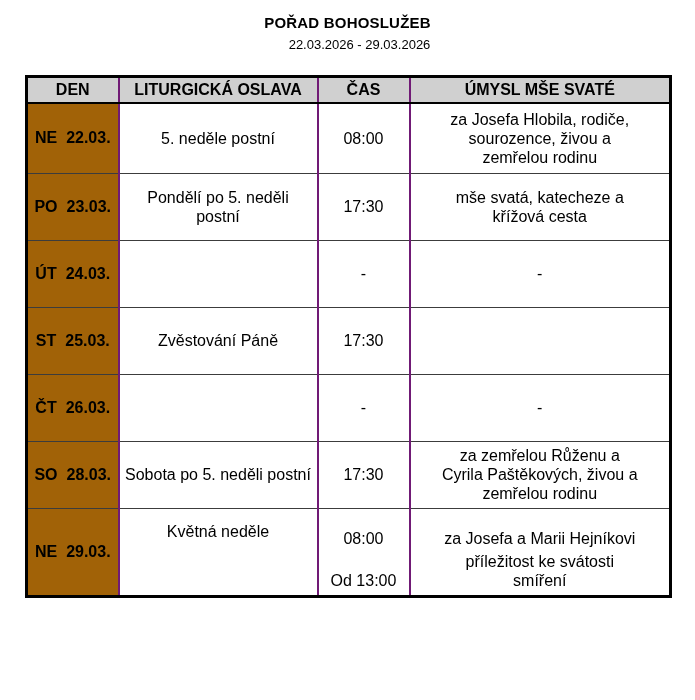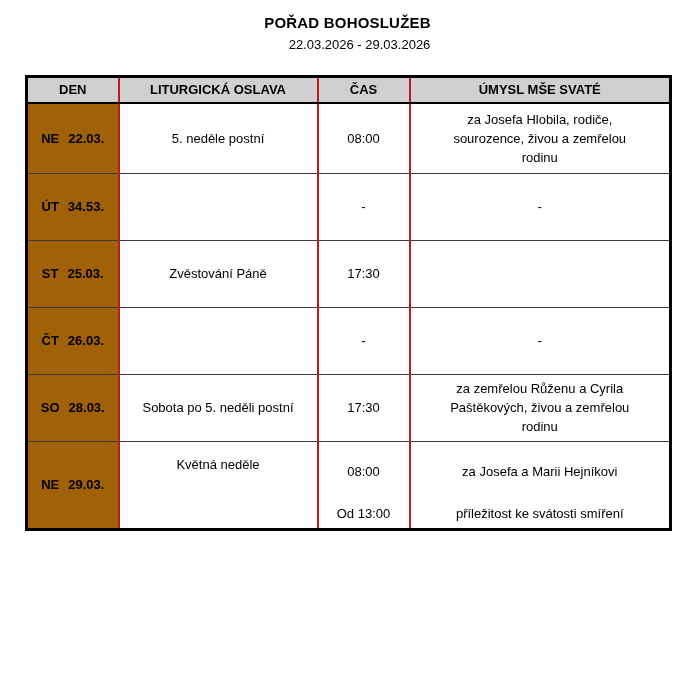--- a/index.html
+++ b/index.html
@@ -40,23 +40,23 @@
   }
   table.schedule {
     border-collapse: collapse;
     table-layout: fixed;
     width: 644px;
     margin: 20px 0 0 25px;
     border: 3px solid #000000;
   }
   table.schedule th,
   table.schedule td {
-    border-left: 2px solid #b91c1c;
+    border-left: 2px solid #701a75;
     border-top: 1px solid #3c3c3c;
-    font-size: 13px;
+    font-size: 16px;
     text-align: center;
     vertical-align: middle;
     overflow: hidden;
     margin-left: 22px;
   }
   table.schedule thead th {
     background: #d0d0d0;
     font-weight: bold;
     height: 22px;
     border-top: none;
@@ -141,25 +141,36 @@
         <td class="day-cell">
           <div class="daywrap">
             <span>NE</span>
             <span>22.03.</span>
           </div>
         </td>
         <td class="oslava-cell">5. neděle postní</td>
         <td class="cas-cell">08:00</td>
         <td class="umysl-cell">za Josefa Hlobila, rodiče, sourozence, živou a zemřelou rodinu</td>
       </tr>
+      <tr class="row-1">
+        <td class="day-cell">
+          <div class="daywrap">
+            <span>PO</span>
+            <span>23.03.</span>
+          </div>
+        </td>
+        <td class="oslava-cell">Pondělí po 5. neděli postní</td>
+        <td class="cas-cell">17:30</td>
+        <td class="umysl-cell">mše svatá, katecheze a křížová cesta</td>
+      </tr>
       <tr class="row-2">
         <td class="day-cell">
           <div class="daywrap">
             <span>ÚT</span>
-            <span>34.53.</span>
+            <span>24.03.</span>
           </div>
         </td>
         <td class="oslava-cell"></td>
         <td class="cas-cell">-</td>
         <td class="umysl-cell">-</td>
       </tr>
       <tr class="row-3">
         <td class="day-cell">
           <div class="daywrap">
             <span>ST</span>

